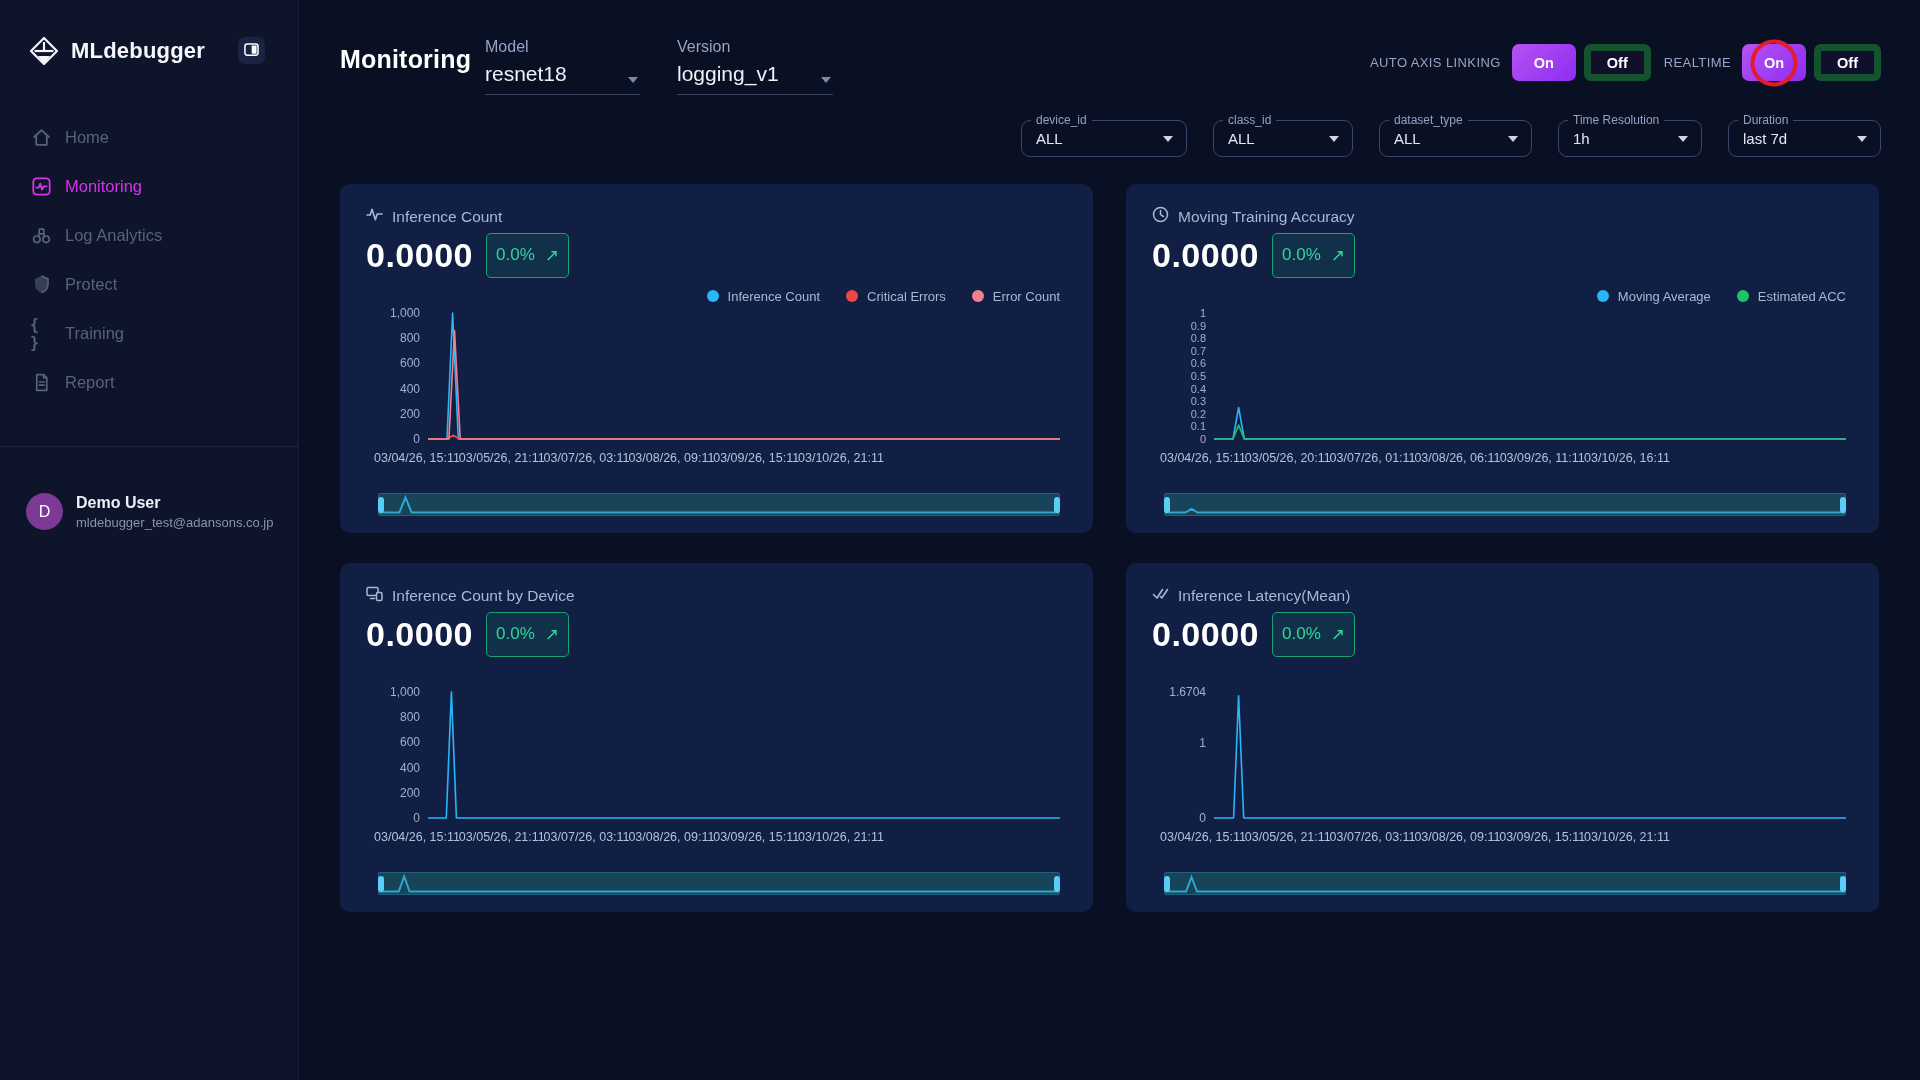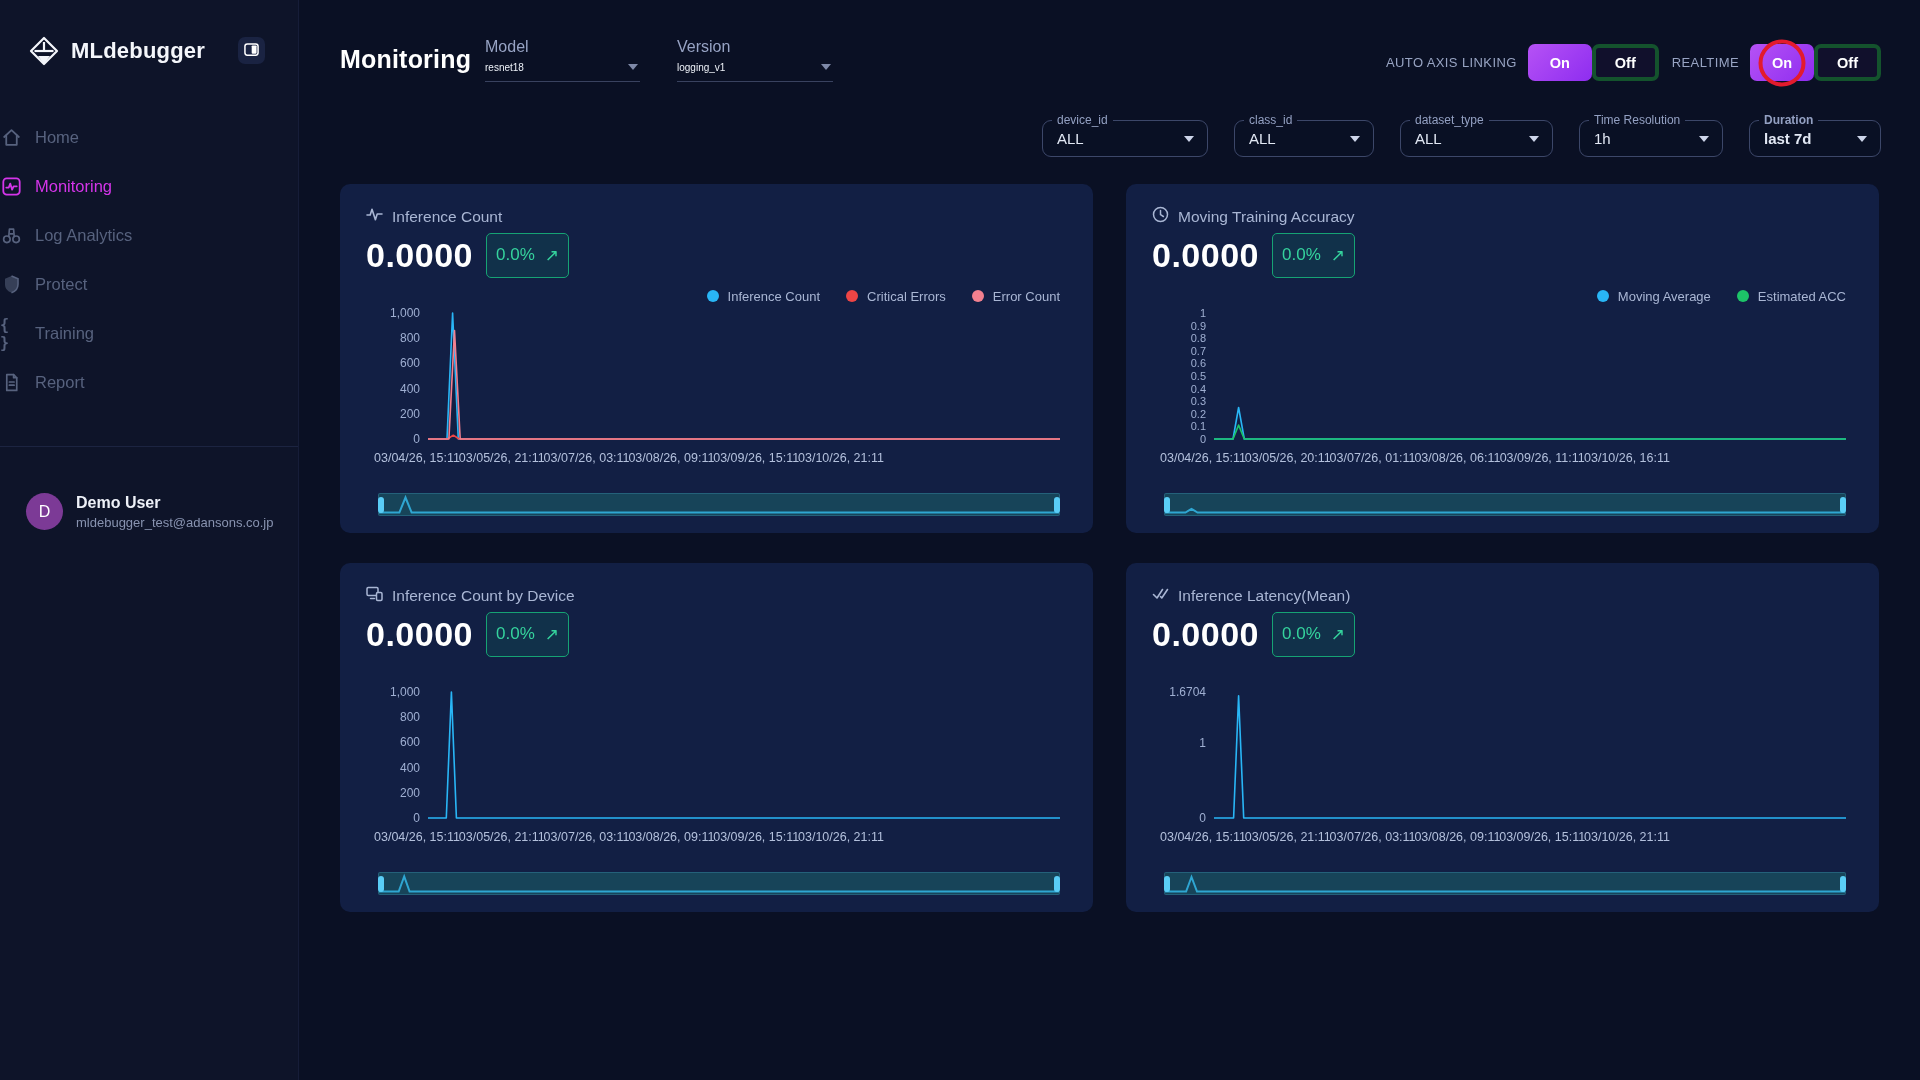--- a/index.html
+++ b/index.html
@@ -10,45 +10,45 @@
     color:#eef2f8;
     position:relative;
   }
   
   .sidebar { position:absolute; left:0; top:0; bottom:0; width:299px; background:#0e1429; border-right:1px solid #161d38; }
   .logo-row { display:flex; align-items:center; padding:32px 0 0 28px; height:70px; position:relative; }
   .logo-mark { width:32px; height:32px; flex:0 0 auto; }
   .logo-text { font-size:22px; font-weight:700; margin-left:11px; letter-spacing:.2px; color:#f4f6fb; }
   .side-toggle { position:absolute; right:33px; top:37px; width:27px; height:27px; background:#1a2342; border:none; border-radius:7px; display:flex; align-items:center; justify-content:center; cursor:pointer; }
   .nav { margin-top:43px; }
-  .nav-item { height:49px; display:flex; align-items:center; gap:13px; font-size:16.5px; color:#57627e; cursor:pointer; }
+  .nav-item { height:49px; display:flex; align-items:center; gap:13px; padding-left:30px; font-size:16.5px; color:#57627e; cursor:pointer; }
   .nav-item .nico { width:22px; height:22px; display:flex; align-items:center; justify-content:center; }
   .nav-item .nico svg { width:21px; height:21px; }
   .nav-item.active { color:#d535ea; }
   .nav-item .braces-glyph { font-family:"DejaVu Sans Mono",monospace; font-size:15px; font-weight:700; letter-spacing:-1px; }
   .side-divider { border-bottom:1px solid #1c2441; margin-top:39px; }
   .user-row { display:flex; align-items:center; gap:13px; padding:46px 0 0 26px; }
   .avatar { width:37px; height:37px; border-radius:50%; background:#7c3a96; display:flex; align-items:center; justify-content:center; font-size:16px; color:#fff; font-weight:400; }
   .user-name { font-size:16px; font-weight:700; color:#eef1f8; }
   .user-email { font-size:13px; color:#8893b0; margin-top:3px; }
   
   .main { position:absolute; left:299px; top:0; right:0; bottom:0; }
   .page-title { position:absolute; left:41px; top:45px; font-size:25px; font-weight:700; color:#fff; letter-spacing:.2px; }
   .underline-select { position:absolute; top:38px; cursor:pointer; }
   .underline-select .us-label { font-size:16px; color:#97a3c4; }
   .underline-select .us-row { display:flex; align-items:flex-end; justify-content:space-between; border-bottom:1px solid #39425f; padding:6px 2px 8px 0; }
-  .underline-select .us-value { font-size:10px; color:#eef2f8; }
+  .underline-select .us-value { font-size:21px; color:#eef2f8; }
   .caret-dn { width:0; height:0; border-left:5.5px solid transparent; border-right:5.5px solid transparent; border-top:6px solid #7e89a8; margin-bottom:3px; }
   #model-select { left:186px; width:155px; }
   #version-select { left:378px; width:156px; }
   .top-controls { position:absolute; right:39px; top:44px; display:flex; align-items:center; }
   .tc-label { font-size:13px; color:#98a4c3; letter-spacing:.4px; margin-right:11px; white-space:nowrap; }
   .pill-btn { height:37px; border-radius:7px; font-size:14.5px; font-weight:700; color:#fff; cursor:pointer; font-family:inherit; }
   .pill-on { width:64px; border:none; background:linear-gradient(135deg,#b652f5,#8e2df0); }
-  .pill-off { width:67px; background:rgba(26,18,56,.45); border:4px solid #14532d; margin-left:0; }
+  .pill-off { width:67px; background:rgba(26,18,56,.45); border:7px solid #14532d; margin-left:8px; }
   .rt-wrap { position:relative; margin-left:0; }
   .click-ring { position:absolute; left:50%; top:50%; width:47px; height:47px; border:4.5px solid #e31b2d; border-radius:50%; transform:translate(-50%,-50%); pointer-events:none; z-index:6; }
   .gap13 { width:13px; }
   
   .filters { position:absolute; right:39px; top:120px; display:flex; gap:26px; }
   .select-box { position:relative; height:37px; border:1px solid #3c4769; border-radius:9px; display:flex; align-items:center; justify-content:space-between; padding:0 13px 0 14px; cursor:pointer; background:rgba(10,16,36,.3); }
   .select-box .notch { position:absolute; top:-8px; left:9px; font-size:12px; color:#93a0c2; background:#0a1024; padding:0 5px; line-height:15px; white-space:nowrap; }
   .select-box .sel-val { font-size:15px; color:#e2e8f4; }
   .select-box .caret { width:0; height:0; border-left:5.5px solid transparent; border-right:5.5px solid transparent; border-top:6px solid #cdd5ea; }
   
@@ -207,21 +207,21 @@
       <div class="select-box" style="width: 153px;">
         <span class="notch">dataset_type</span>
         <span class="sel-val">ALL</span>
         <span class="caret"></span>
       </div>
       <div class="select-box" style="width: 144px;">
         <span class="notch">Time Resolution</span>
         <span class="sel-val">1h</span>
         <span class="caret"></span>
       </div>
-      <div class="select-box" style="width: 132px; font-weight: bold;">
+      <div class="select-box" style="width: 153px;">
         <span class="notch">Duration</span>
         <span class="sel-val">last 7d</span>
         <span class="caret"></span>
       </div>
     </div>
 
   <div class="cards" id="cards">
       <section class="card">
         <div class="card-title">
           <span><svg viewBox="0 0 17 17" fill="none" stroke="#a9b6d4" stroke-width="1.6" stroke-linecap="round" stroke-linejoin="round">

